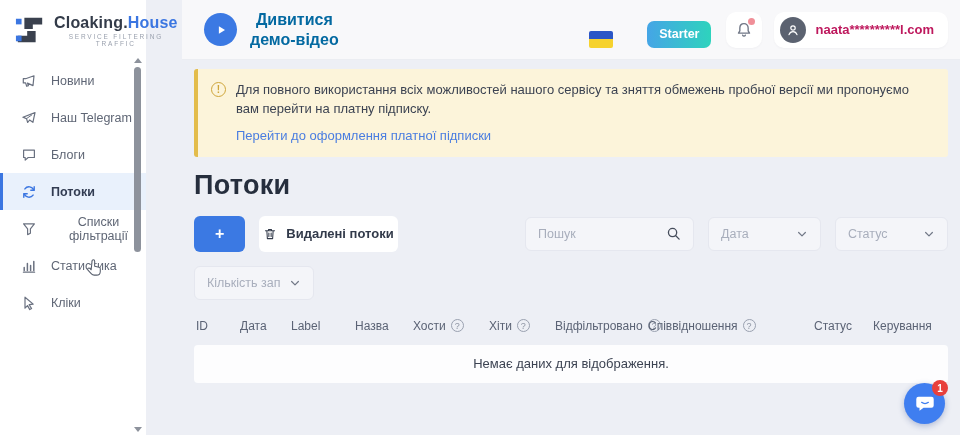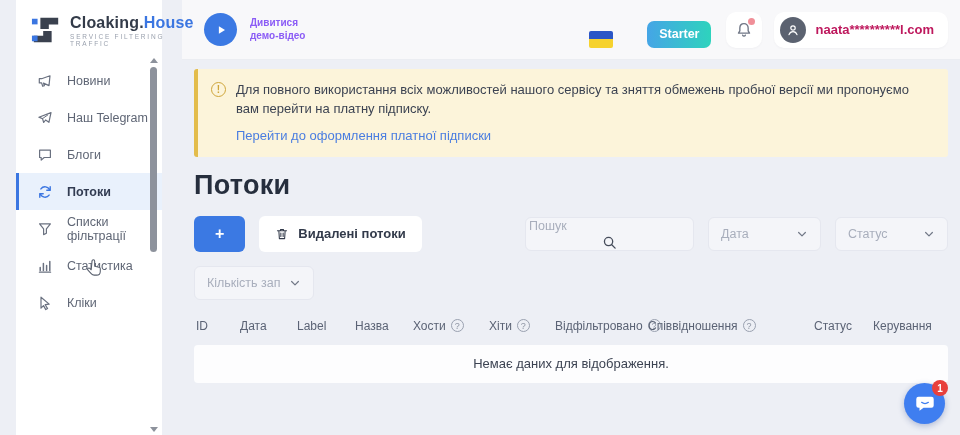--- a/index.html
+++ b/index.html
@@ -1,21 +1,21 @@
 <!DOCTYPE html>
 <html><head>
 <meta charset="utf-8">
 <style>
   * { margin:0; padding:0; box-sizing:border-box; }
   html,body { background:#d8dbe4; }
   body { font-family:"Liberation Sans", sans-serif; }
   .app { position:relative; width:960px; height:435px; background:#edeff5; overflow:hidden; }
 
   
-  .sidebar { position:absolute; left:16px; top:0; width:146px; height:435px; background:#fff; z-index:3; }
+  .sidebar { position:absolute; left:0; top:0; width:146px; height:435px; background:#fff; z-index:3;text-align:center; }
   .logo-row { height:60px; display:flex; align-items:center; padding-left:15px; gap:9px; }
   .logo-text .line1 { font-size:16px; font-weight:700; color:#333b49; letter-spacing:.2px; }
   .logo-text .line1 .accent { color:#3b76e1; }
   .logo-text .line2 { font-size:6.5px; letter-spacing:1.8px; color:#9aa1ae; margin-top:1px; }
   .nav { padding-top:2px; }
   .nav-item { height:37px; display:flex; align-items:center; gap:14px; padding-left:21px; cursor:pointer; color:#5f6675; font-size:12.5px; position:relative; }
   .nav-item .nav-icon { width:16px; height:16px; color:#6a7180; display:flex; }
   .nav-item.active { background:#e9f1fc; color:#323c52; font-weight:600; }
   .nav-item.active::before { content:""; position:absolute; left:0; top:0; bottom:0; width:3px; background:#3b76e1; }
   .nav-item.active .nav-icon { color:#3b76e1; }
@@ -25,21 +25,21 @@
   .sb-scroll { position:absolute; right:4px; top:58px; width:9px; bottom:0; }
   .sb-arrow { position:absolute; left:1px; width:0; height:0; border-left:4px solid transparent; border-right:4px solid transparent; }
   .sb-arrow.up { top:0; border-bottom:5px solid #8d929c; }
   .sb-arrow.down { bottom:3px; border-top:5px solid #8d929c; }
   .sb-thumb { position:absolute; left:1px; top:9px; width:7px; height:185px; background:#8d929c; border-radius:4px; }
 
   
   .header { position:absolute; left:182px; right:0; top:0; height:60px; background:#f8f8fa; border-bottom:1px solid #ebedf2; display:flex; align-items:center; padding:0 12px 0 22px; z-index:2; }
   .demo { display:flex; align-items:center; gap:13px; cursor:pointer; }
   .play-btn { width:33px; height:33px; border-radius:50%; background:#3b79e3; display:flex; align-items:center; justify-content:center; }
-  .demo-text { font-size:10px; font-weight:700; color:#8b5cf6; line-height:1.25; }
+  .demo-text { font-size:16px; font-weight:700; color:#0369a1; line-height:1.25;text-align:center; }
   .header-right { margin-left:auto; display:flex; align-items:flex-end; }
   .flag { width:24px; height:17px; border-radius:2px; overflow:hidden; margin-right:34px; cursor:pointer; }
   .flag .top { height:50%; background:#2b56c6; }
   .flag .bot { height:50%; background:#f6d22e; }
   .plan-btn { height:27px; padding:0 12px; border:none; border-radius:7px; background:linear-gradient(90deg,#45a5e6,#2ed3bd); color:#fff; font-size:12.5px; font-weight:700; font-family:inherit; cursor:pointer; margin-right:15px; }
   .bell-card { width:36px; height:36px; background:#fff; border-radius:10px; display:flex; align-items:center; justify-content:center; position:relative; cursor:pointer; margin-right:12px; box-shadow:0 1px 2px rgba(40,50,80,.04); }
   .bell-dot { position:absolute; top:6px; right:7px; width:7px; height:7px; border-radius:50%; background:#f08f98; }
   .user-chip { height:36px; background:#fff; border-radius:10px; display:flex; align-items:center; gap:9px; padding:0 14px 0 6px; cursor:pointer; box-shadow:0 1px 2px rgba(40,50,80,.04); }
   .avatar { width:26px; height:26px; border-radius:50%; background:#5b6270; display:flex; align-items:center; justify-content:center; }
   .user-email { font-size:13px; font-weight:700; color:#be185d; }
@@ -49,39 +49,39 @@
   .banner { background:#fcf4da; border-left:4px solid #e3bc4b; border-radius:3px; padding:12px 16px 13px 13px; display:flex; gap:10px; }
   .banner-icon { flex:0 0 auto; width:15px; height:15px; border:1.4px solid #cfa63a; border-radius:50%; color:#cfa63a; font-size:10px; font-weight:700; display:flex; align-items:center; justify-content:center; margin-top:1px; }
   .banner-text { font-size:13px; color:#3c4352; line-height:1.45; max-width:710px; }
   .banner-link { display:inline-block; margin-top:9px; font-size:13px; color:#4a7de0; cursor:pointer; }
   .page-title { margin:13px 0 15px; font-size:27px; font-weight:800; color:#262e3d; letter-spacing:.3px; }
 
   .controls { display:flex; align-items:center; margin-bottom:14px; }
   .btn { height:36px; border:none; border-radius:6px; font-family:inherit; font-size:13px; font-weight:600; display:flex; align-items:center; gap:9px; cursor:pointer; }
   .btn-primary { background:#3b79e3; color:#fff; padding:0 21px; }
   .btn-primary .plus { font-size:16px; font-weight:600; line-height:1; }
-  .btn-white { background:#fff; color:#323a4a; padding:0 16px; margin-left:14px; }
+  .btn-white { background:#fff; color:#323a4a; padding:0 4px; margin-left:14px; }
   .spacer { flex:1; }
   .field { height:34px; background:#f4f5f9; border:1px solid #e5e7ef; border-radius:6px; display:flex; align-items:center; padding:0 12px; color:#a8aebc; font-size:12.5px; }
-  .search-box { width:169px; margin-right:14px;flex-direction:column; }
+  .search-box { width:169px; margin-right:14px; }
   .search-box input { flex:1; border:none; background:transparent; outline:none; font-family:inherit; font-size:12.5px; color:#39435a; min-width:0; }
   .search-box input::placeholder { color:#a8aebc; }
   .select-box { justify-content:space-between; cursor:pointer; }
   .date-box { width:113px; margin-right:14px; }
   .status-box { width:113px; }
   .perpage-row { margin-bottom:19px; }
   .perpage-box { width:120px; }
   .perpage-box .txt { overflow:hidden; white-space:nowrap; flex:1; }
   .chev { color:#717887; flex:0 0 auto; margin-left:8px; }
   .mag { color:#454c5b; flex:0 0 auto; }
 
   .thead { position:relative; height:17px; margin-bottom:9px; font-size:12px; color:#5b6375;text-decoration:underline; }
   .th { position:absolute; top:0; display:flex; align-items:center; gap:5px; white-space:nowrap; }
   .help { width:13px; height:13px; border:1px solid #9aa1b0; border-radius:50%; color:#8d94a3; font-size:9px; display:flex; align-items:center; justify-content:center; cursor:pointer; }
-  .c0{left:2px}.c1{left:46px}.c2{left:103px}.c3{left:161px}.c4{left:219px}.c5{left:295px}.c6{left:361px}.c7{left:454px}.c8{left:620px}.c9{left:679px}
+  .c0{left:2px}.c1{left:46px}.c2{left:97px}.c3{left:161px}.c4{left:219px}.c5{left:295px}.c6{left:361px}.c7{left:454px}.c8{left:620px}.c9{left:679px}
   .empty-row { background:#fdfdfe; border-radius:4px; height:38px; display:flex; align-items:center; justify-content:center; font-size:13px; color:#3c4352; }
 
   
   .chat-fab { position:absolute; right:15px; bottom:11px; width:41px; height:41px; border-radius:50%; background:#3f7ef0; display:flex; align-items:center; justify-content:center; cursor:pointer; box-shadow:0 2px 6px rgba(30,60,140,.3); z-index:5; }
   .chat-badge { position:absolute; top:-3px; right:-3px; min-width:16px; height:16px; border-radius:8px; background:#e8403c; color:#fff; font-size:10px; font-weight:700; display:flex; align-items:center; justify-content:center; }
 
   
   .cursor-hand { position:absolute; left:84px; top:258px; z-index:6; pointer-events:none; }
 </style>
 </head>

